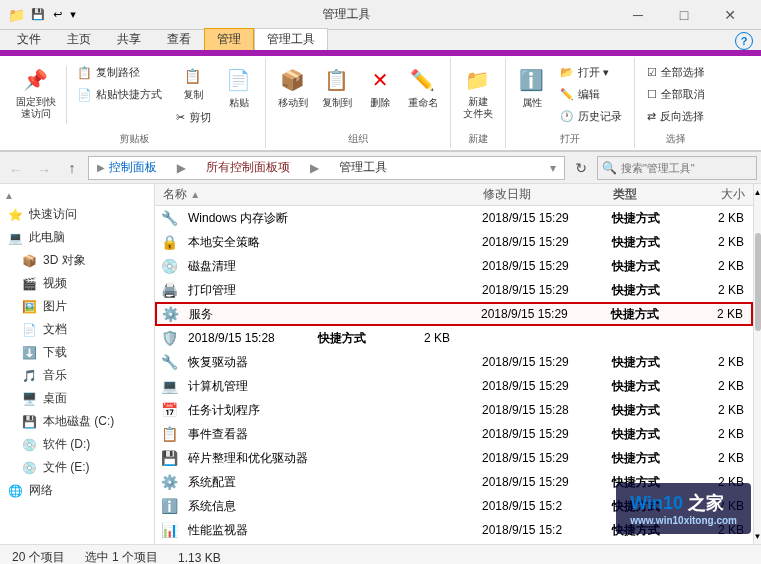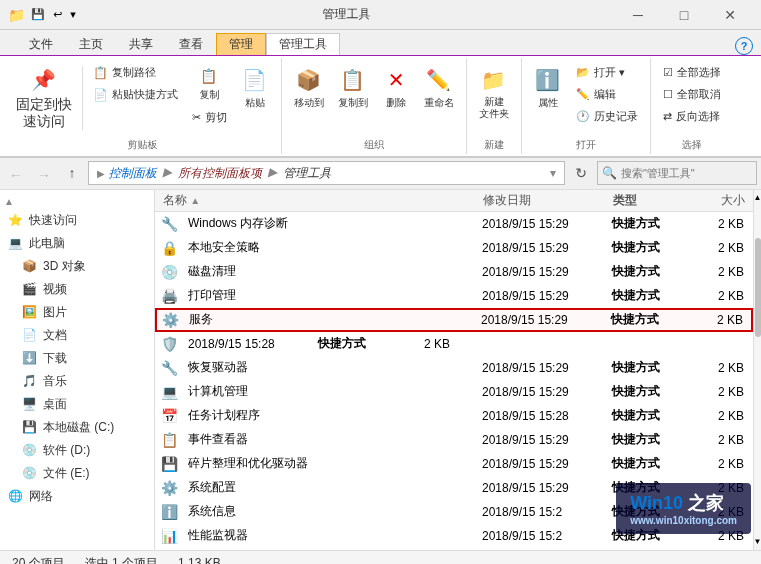--- a/index.html
+++ b/index.html
@@ -6,42 +6,42 @@
     body { width: 761px; height: 564px; font-family: 'Microsoft YaHei', SimSun, sans-serif; font-size: 12px; background: #fff; overflow: hidden; position: relative; }
 
     
     .titlebar { background: #f0f0f0; height: 30px; display: flex; align-items: center; padding: 0 8px; border-bottom: 1px solid #ccc; }
     .titlebar-icons { display: flex; gap: 4px; align-items: center; }
     .titlebar-title { flex: 1; text-align: center; font-size: 12px; color: #333; }
     .titlebar-controls { display: flex; gap: 0; }
     .titlebar-btn { width: 46px; height: 30px; display: flex; align-items: center; justify-content: center; font-size: 14px; cursor: pointer; color: #555; }
 
     
-    .ribbon-tabs { background: #f0f0f0; height: 26px; display: flex; align-items: flex-end; border-bottom: 1px solid #a21caf; padding-left: 16px; }
+    .ribbon-tabs { background: #f0f0f0; height: 26px; display: flex; align-items: flex-end; border-bottom: 6px solid #a21caf; padding-left: 4px; }
     .ribbon-tab { padding: 4px 12px; font-size: 12px; cursor: pointer; border: 1px solid transparent; border-bottom: none; color: #333; height: 22px; display: flex; align-items: center; }
     .ribbon-tab.active { background: #fff; border-color: #ccc; color: #333; }
     .ribbon-tab.highlighted { background: #ffd080; border-color: #e8a000; }
 
     
     .ribbon { background: #fff; border-bottom: 2px solid #ccc; display: flex; align-items: stretch; padding: 2px 4px; min-height: 90px; }
     .ribbon-group { display: flex; flex-direction: column; align-items: center; border-right: 1px solid #ddd; padding: 2px 6px; position: relative; min-width: 50px; }
     .ribbon-group-label { font-size: 10px; color: #666; margin-top: auto; padding-top: 2px; white-space: nowrap; }
     .ribbon-group-content { display: flex; align-items: flex-start; gap: 2px; flex: 1; padding: 2px 0; }
     .ribbon-btn { display: flex; flex-direction: column; align-items: center; justify-content: center; padding: 3px 5px; cursor: pointer; border: 1px solid transparent; border-radius: 2px; min-width: 36px; font-size: 10px; color: #333; text-align: center; gap: 2px; }
     .ribbon-btn .icon { width: 28px; height: 28px; display: flex; align-items: center; justify-content: center; font-size: 20px; }
     .ribbon-btn .icon-sm { width: 20px; height: 20px; display: flex; align-items: center; justify-content: center; font-size: 14px; }
     .ribbon-btn-sm { display: flex; align-items: center; gap: 4px; padding: 2px 5px; cursor: pointer; border: 1px solid transparent; border-radius: 2px; font-size: 11px; color: #333; white-space: nowrap; }
     .ribbon-sep { width: 1px; background: #ddd; margin: 4px 2px; align-self: stretch; }
 
     
     .addressbar { background: #f0f0f0; height: 32px; display: flex; align-items: center; padding: 0 4px; border-bottom: 1px solid #ddd; gap: 4px; }
     .nav-btn { width: 24px; height: 24px; display: flex; align-items: center; justify-content: center; cursor: pointer; border: 1px solid transparent; border-radius: 2px; font-size: 14px; color: #555; }
     .nav-btn.disabled { color: #bbb; cursor: default; }
     .address-box { flex: 1; height: 24px; border: 1px solid #bbb; background: #fff; display: flex; align-items: center; padding: 0 8px; font-size: 12px; gap: 4px; }
-    .address-path { color: #333; display: flex; gap: 4px; font-style: italic; }
+    .address-path { color: #333; display: flex; align-items: center; gap: 18px; }
     .path-sep { color: #888; margin: 0 2px; }
     .search-box { height: 24px; width: 160px; border: 1px solid #bbb; display: flex; align-items: center; padding: 0 4px; gap: 4px; }
     .search-box input { border: none; outline: none; font-size: 11px; width: 120px; color: #666; background: transparent; }
 
     
     .main { display: flex; height: calc(564px - 30px - 26px - 90px - 32px - 26px); }
 
     
     .sidebar { width: 155px; border-right: 1px solid #ddd; overflow-y: auto; padding: 4px 0; background: #fff; }
     .sidebar-item { display: flex; align-items: center; padding: 3px 8px; cursor: pointer; gap: 6px; font-size: 12px; color: #333; }
@@ -105,21 +105,21 @@
     <span style="width:18px;height:18px;border-radius:50%;border:1px solid #0078d7;color:#0078d7;display:flex;align-items:center;justify-content:center;font-size:11px;font-weight:bold;cursor:pointer;">?</span>
   </div>
 </div>
 
 <div class="ribbon">
 
   <div class="ribbon-group">
     <div class="ribbon-group-content">
       <div class="ribbon-btn" style="min-width:48px;">
         <div class="icon">📌</div>
-        <span style="font-size:14px;line-height:1.2;text-align:center;">固定到快<br>速访问</span>
+        <span style="font-size:10px;line-height:1.2;text-align:center;">固定到快<br>速访问</span>
       </div>
       <div class="ribbon-sep"></div>
       <div style="display:flex;flex-direction:row;gap:2px;">
         <div style="display:flex;flex-direction:column;gap:1px;">
           <div class="ribbon-btn-sm">
             <span style="font-size:12px;">📋</span>
             <span>复制路径</span>
           </div>
           <div class="ribbon-btn-sm">
             <span style="font-size:12px;">📄</span>

